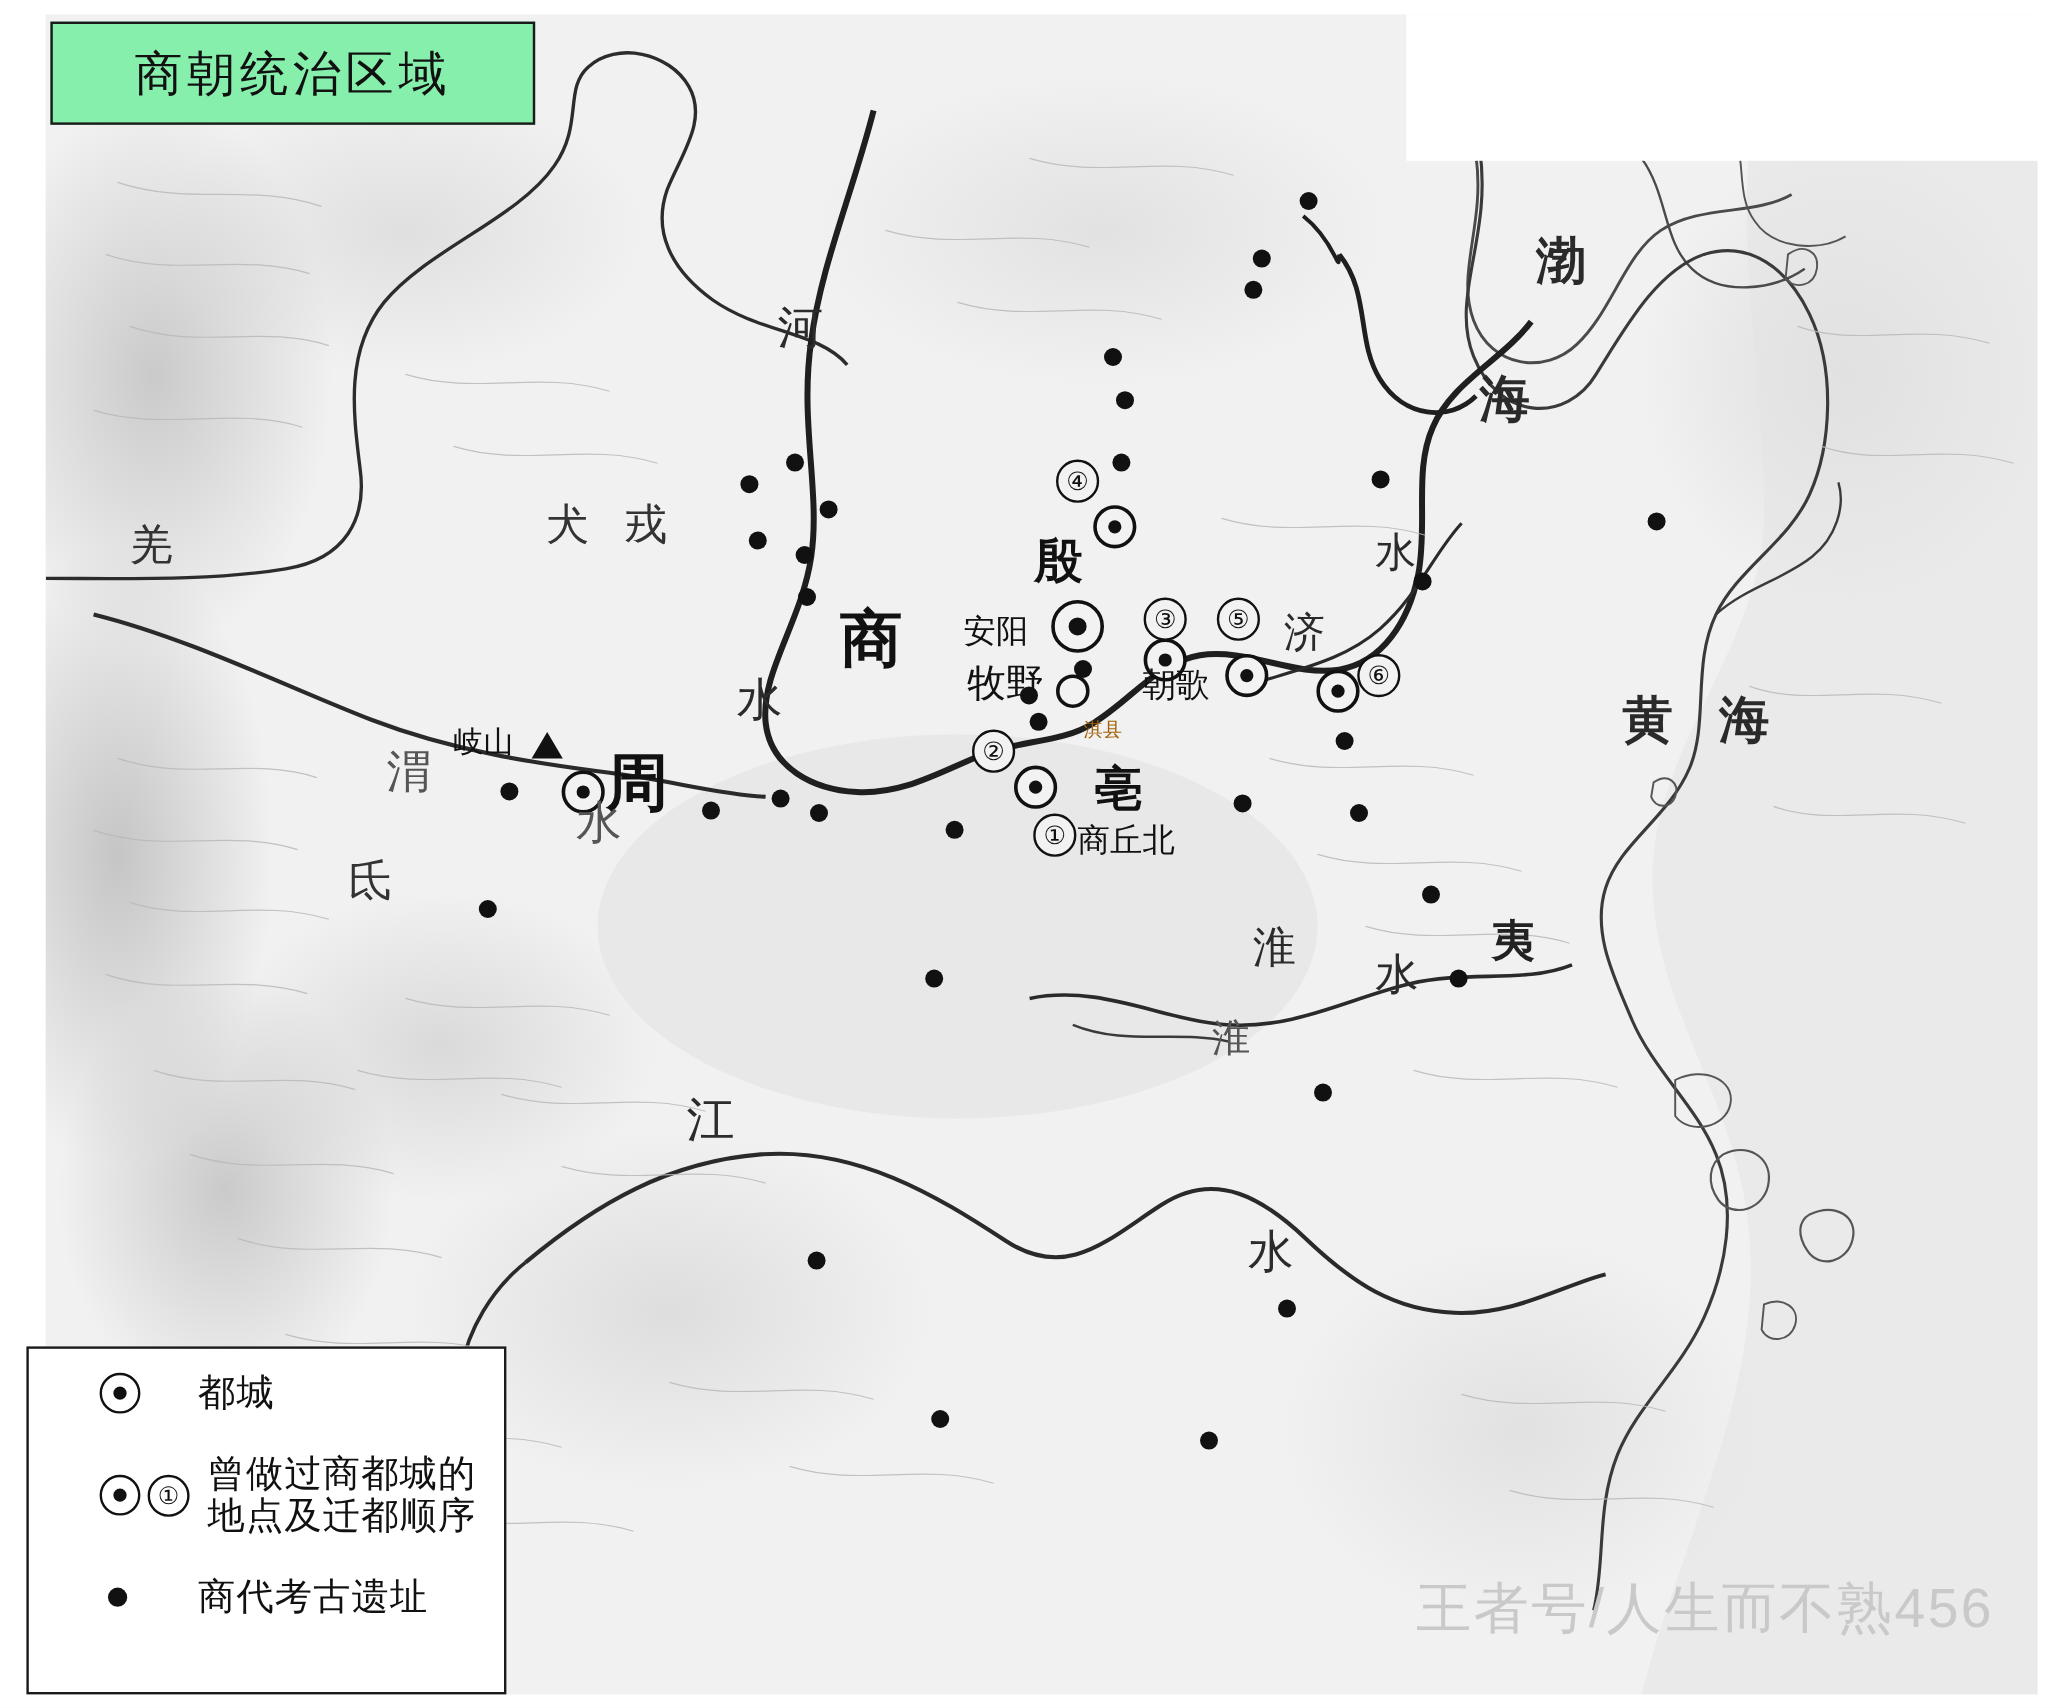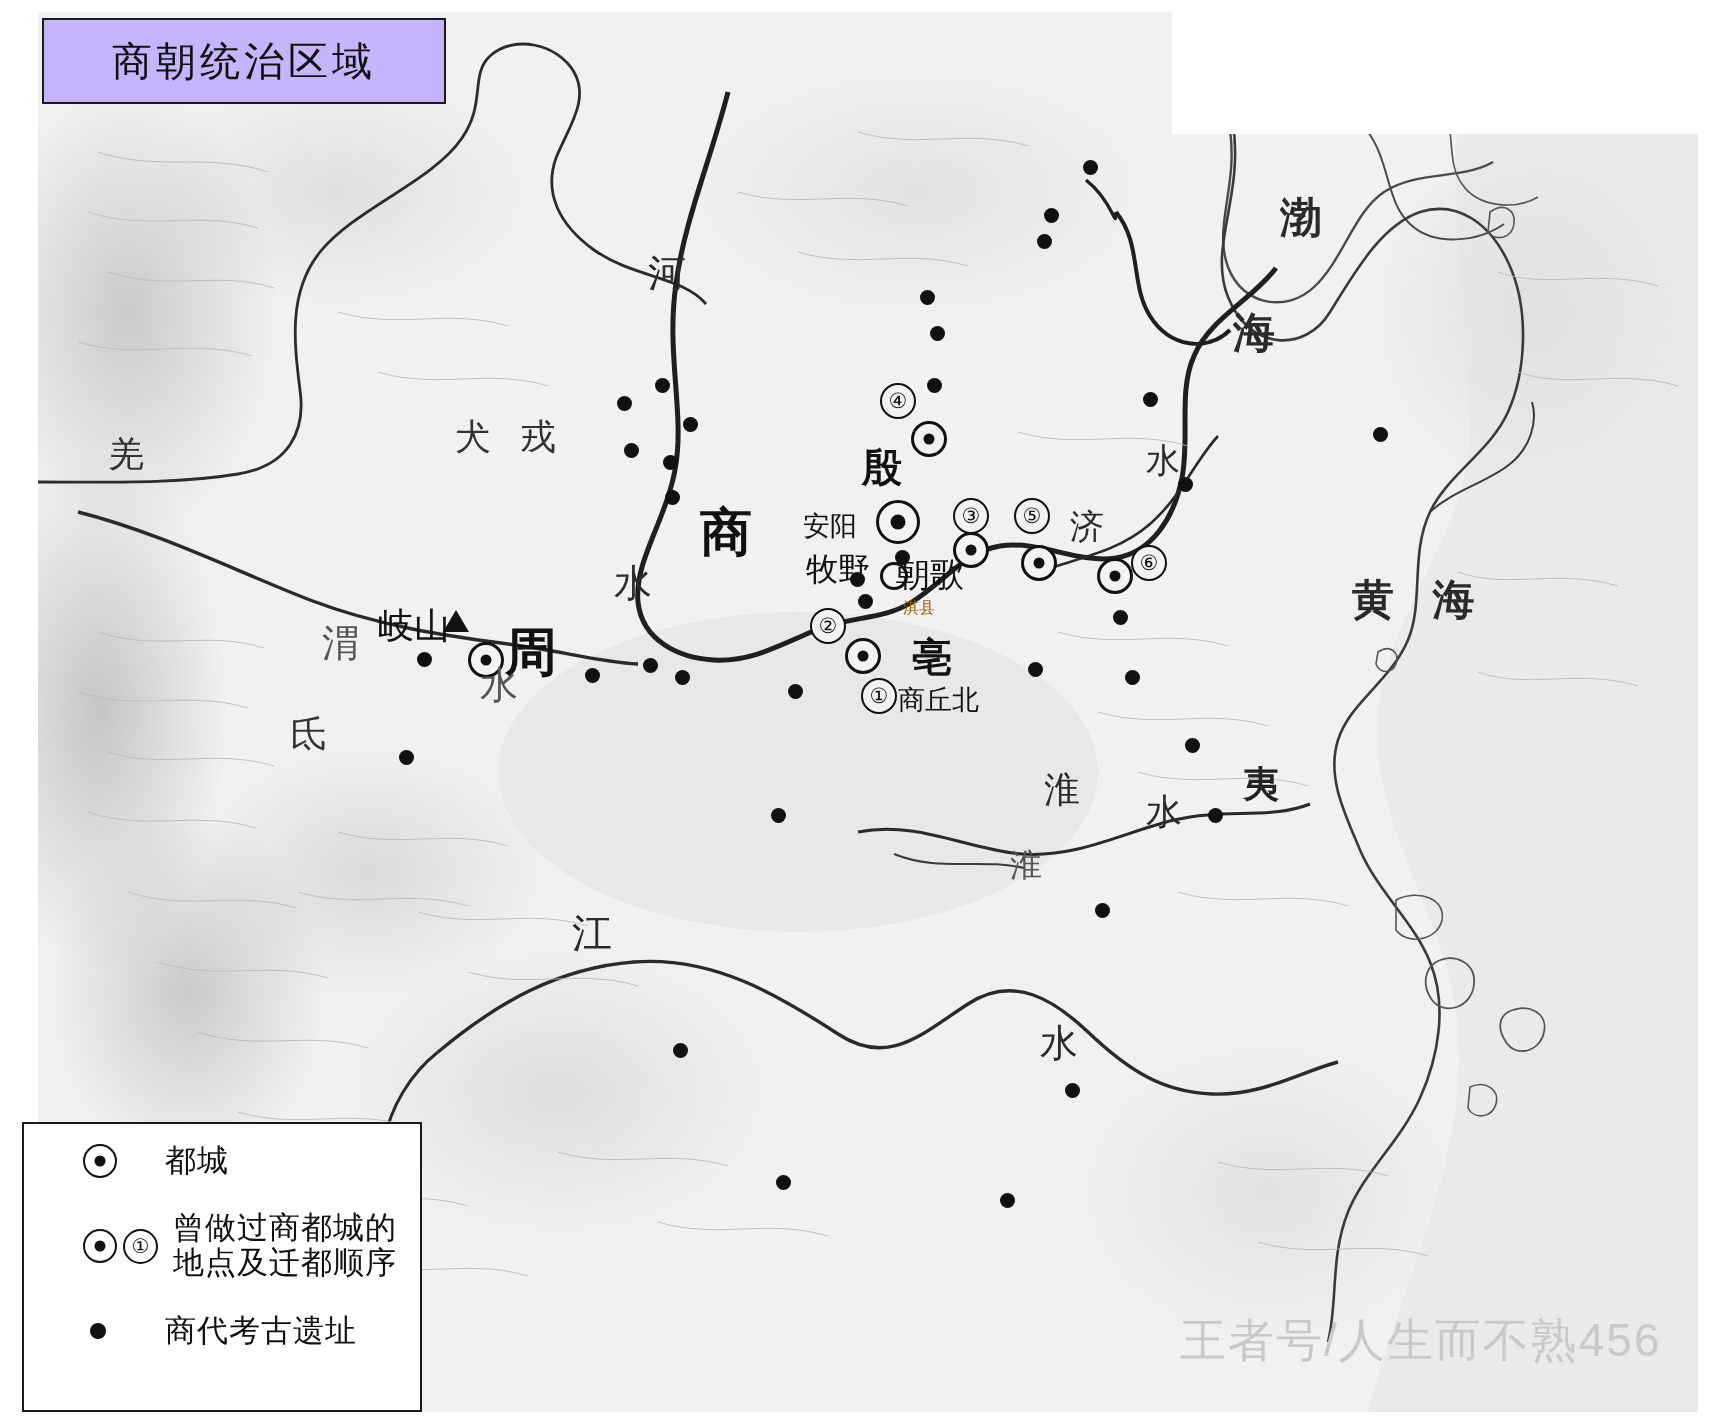--- a/index.html
+++ b/index.html
@@ -30,21 +30,21 @@
     left: 0;
     top: 0;
   }
   
   #title-box {
     position: absolute;
     left: 42px;
     top: 18px;
     width: 400px;
     height: 82px;
-    background: #c4b5fd;
+    background: #86efac;
     border: 2px solid #1a1a1a;
     display: flex;
     align-items: center;
     justify-content: center;
     z-index: 30;
   }
   #title-box .title-text {
     font-size: 40px;
     letter-spacing: 4px;
     color: #111;
@@ -444,24 +444,24 @@
   <div class="mlabel lbl-river" style="left:1070px; top:504px; font-size:34px;">济</div>
   <div class="mlabel lbl-river" style="left:1146px; top:438px; font-size:34px;">水</div>
   <div class="mlabel lbl-river" style="left:1044px; top:766px; font-size:36px;">淮</div>
   <div class="mlabel lbl-river" style="left:1146px; top:788px; font-size:36px;">水</div>
   <div class="mlabel lbl-river-gray" style="left:1010px; top:844px; font-size:32px;">淮</div>
   <div class="mlabel lbl-river" style="left:572px; top:906px; font-size:40px;">江</div>
   <div class="mlabel lbl-river" style="left:1040px; top:1018px; font-size:38px;">水</div>
 
   <div class="mlabel lbl-small" style="left:803px; top:508px;">安阳</div>
   <div class="mlabel lbl-small" style="left:806px; top:548px; font-size:32px;">牧野</div>
-  <div class="mlabel lbl-small" style="left:896px; top:552px; font-size:34px;font-family:Liberation Mono, monospace;">朝歌</div>
+  <div class="mlabel lbl-small" style="left:952px; top:552px; font-size:28px;font-family:Liberation Mono, monospace;">朝歌</div>
   <div class="mlabel lbl-tiny" style="left:903px; top:598px;">淇县</div>
   <div class="mlabel lbl-small" style="left:898px; top:682px;text-align:right;">商丘北</div>
-  <div class="mlabel lbl-small" style="left:378px; top:602px; font-size:36px;">岐山</div>
+  <div class="mlabel lbl-small" style="left:378px; top:602px; font-size:25px;">岐山</div>
 
   <div id="legend-box">
     <div class="legend-row">
       <div class="legend-sym">
         <div class="sym-capital"></div>
       </div>
       <div class="legend-label">都城</div>
     </div>
     <div class="legend-row tall">
       <div class="legend-sym">

